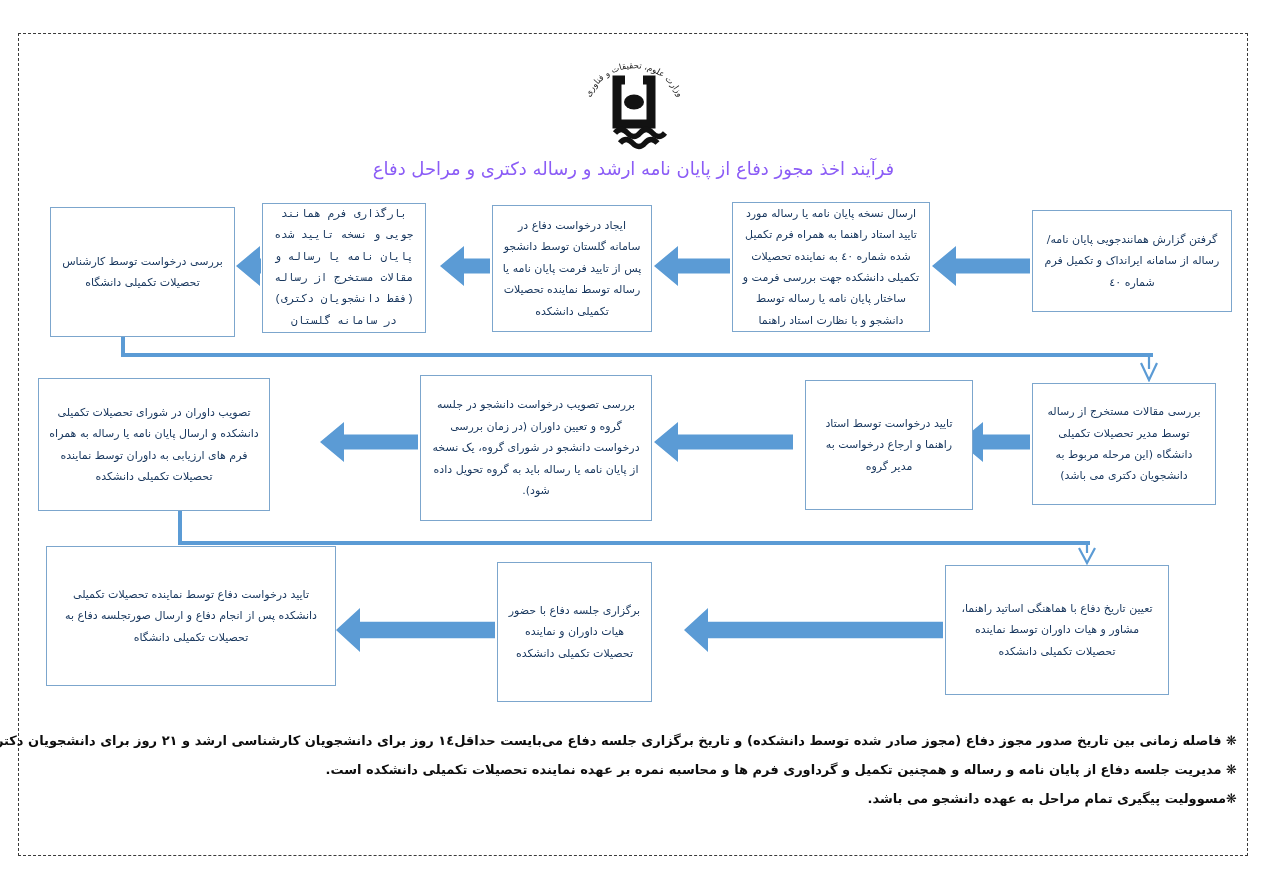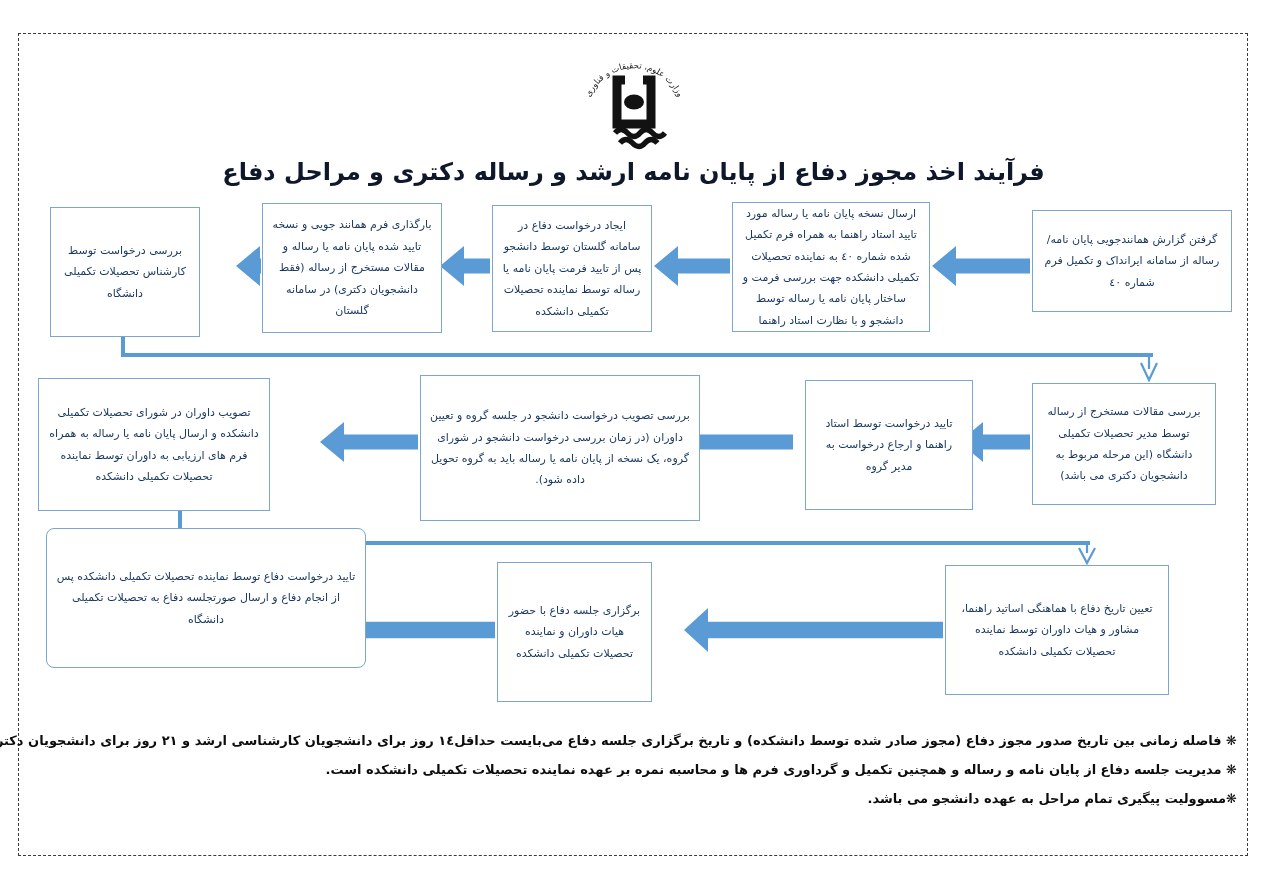--- a/index.html
+++ b/index.html
@@ -9,21 +9,21 @@
   }
   .frame{
     position:absolute;left:18px;right:19px;top:33px;bottom:30px;
     border:1.3px dashed #3a3a3a;pointer-events:none;
   }
   .header{position:absolute;top:48px;left:0;right:0;text-align:center;}
   .logo-svg{display:block;margin:0 auto;}
   .uni-name{font-size:13px;font-weight:bold;color:#111;margin-top:-14px;letter-spacing:1px;}
   .page-title{
     position:absolute;top:158px;left:0;right:0;text-align:center;
-    font-size:24px;font-weight:700;color:#0f172a;
+    font-size:18px;font-weight:400;color:#8b5cf6;
   }
   .fbox{
     position:absolute;box-sizing:border-box;background:#fff;
     border:1.6px solid #7ca6cd;color:#17365d;
     font-size:11px;line-height:1.95;text-align:center;
     display:flex;align-items:center;justify-content:center;
     padding:12px 9px;
   }
   .barrow{
     position:absolute;height:40px;background:#5b9bd5;
@@ -65,53 +65,53 @@
 
   <div class="fbox" style="left:1032px;top:210px;width:200px;height:102px;">گرفتن گزارش همانندجویی  پایان نامه/ رساله از سامانه ایرانداک و تکمیل فرم شماره ٤٠</div>
   <div class="barrow" style="left:932px;top:246px;width:98px;"></div>
 
   <div class="fbox" style="left:732px;top:202px;width:198px;height:130px;">ارسال نسخه پایان نامه یا رساله مورد تایید استاد راهنما به همراه فرم تکمیل شده شماره ٤٠ به نماینده تحصیلات تکمیلی دانشکده جهت بررسی فرمت و ساختار پایان نامه یا رساله توسط دانشجو و با نظارت استاد راهنما</div>
   <div class="barrow" style="left:654px;top:246px;width:76px;"></div>
 
   <div class="fbox" style="left:492px;top:205px;width:160px;height:127px;">ایجاد درخواست دفاع در سامانه گلستان توسط دانشجو پس از تایید فرمت پایان نامه یا رساله توسط نماینده تحصیلات تکمیلی دانشکده</div>
   <div class="barrow" style="left:440px;top:246px;width:50px;"></div>
 
-  <div class="fbox" style="left:262px;top:203px;width:180px;height:130px;">بارگذاری فرم همانند جویی و نسخه تایید شده پایان نامه یا رساله و مقالات مستخرج از رساله (فقط دانشجویان دکتری) در سامانه گلستان</div>
+  <div class="fbox" style="left:262px;top:203px;width:164px;height:130px;font-family:Liberation Mono, monospace;">بارگذاری فرم همانند جویی و نسخه تایید شده پایان نامه یا رساله و مقالات مستخرج از رساله (فقط دانشجویان دکتری) در سامانه گلستان</div>
   <div class="barrow" style="left:236px;top:246px;width:25px;"></div>
 
-  <div class="fbox" style="left:50px;top:207px;width:150px;height:130px;">بررسی درخواست توسط کارشناس تحصیلات تکمیلی دانشگاه</div>
+  <div class="fbox" style="left:50px;top:207px;width:185px;height:130px;">بررسی درخواست توسط کارشناس تحصیلات تکمیلی دانشگاه</div>
 
   <div class="conn" style="left:121px;top:337px;width:4px;height:19px;"></div>
   <div class="conn" style="left:121px;top:353px;width:1032px;height:4px;"></div>
   <svg class="down-arrow" style="left:1138px;top:356px;" width="22" height="26" viewBox="0 0 22 26">
     <path d="M11 1 V13 M3 7 L11 24 L19 7" fill="none" stroke="#5b9bd5" stroke-width="2.2"></path>
   </svg>
 
   <div class="fbox" style="left:1032px;top:383px;width:184px;height:122px;">بررسی مقالات مستخرج از رساله توسط مدیر تحصیلات تکمیلی دانشگاه (این مرحله مربوط به دانشجویان دکتری می باشد)</div>
   <div class="barrow" style="left:959px;top:422px;width:71px;"></div>
 
   <div class="fbox" style="left:805px;top:380px;width:168px;height:130px;">تایید درخواست توسط استاد راهنما و ارجاع درخواست به مدیر گروه</div>
   <div class="barrow" style="left:654px;top:422px;width:139px;"></div>
 
-  <div class="fbox" style="left:420px;top:375px;width:280px;height:146px;">بررسی تصویب درخواست دانشجو در جلسه گروه و تعیین داوران (در زمان بررسی درخواست دانشجو در شورای گروه، یک نسخه از پایان نامه یا رساله باید به گروه تحویل داده شود).</div>
+  <div class="fbox" style="left:420px;top:375px;width:232px;height:146px;">بررسی تصویب درخواست دانشجو در جلسه گروه و تعیین داوران (در زمان بررسی درخواست دانشجو در شورای گروه، یک نسخه از پایان نامه یا رساله باید به گروه تحویل داده شود).</div>
   <div class="barrow" style="left:320px;top:422px;width:98px;"></div>
 
   <div class="fbox" style="left:38px;top:378px;width:232px;height:133px;">تصویب داوران در شورای تحصیلات تکمیلی دانشکده و ارسال پایان نامه یا رساله به همراه فرم های ارزیابی به داوران توسط نماینده تحصیلات تکمیلی دانشکده</div>
 
   <div class="conn" style="left:178px;top:511px;width:4px;height:33px;"></div>
   <div class="conn" style="left:178px;top:541px;width:912px;height:4px;"></div>
   <svg class="down-arrow" style="left:1076px;top:543px;" width="22" height="22" viewBox="0 0 22 22">
     <path d="M11 1 V10 M3 5 L11 20 L19 5" fill="none" stroke="#5b9bd5" stroke-width="2.2"></path>
   </svg>
 
   <div class="fbox" style="left:945px;top:565px;width:224px;height:130px;">تعیین تاریخ دفاع با هماهنگی اساتید راهنما، مشاور و هیات داوران توسط نماینده تحصیلات تکمیلی دانشکده</div>
   <div class="barrow tall" style="left:684px;top:608px;width:259px;"></div>
 
   <div class="fbox" style="left:497px;top:562px;width:155px;height:140px;">برگزاری جلسه دفاع با حضور هیات داوران و نماینده تحصیلات تکمیلی دانشکده</div>
   <div class="barrow tall" style="left:336px;top:608px;width:159px;"></div>
 
-  <div class="fbox" style="left:46px;top:528px;width:320px;height:140px;border-radius:8px;">تایید درخواست دفاع توسط نماینده تحصیلات تکمیلی دانشکده پس از انجام دفاع و ارسال صورتجلسه دفاع به تحصیلات تکمیلی دانشگاه</div>
+  <div class="fbox" style="left:46px;top:546px;width:290px;height:140px;">تایید درخواست دفاع توسط نماینده تحصیلات تکمیلی دانشکده پس از انجام دفاع و ارسال صورتجلسه دفاع به تحصیلات تکمیلی دانشگاه</div>
 
   <div class="note" style="top:733px;">❋ فاصله زمانی بین تاریخ صدور مجوز دفاع (مجوز صادر شده توسط دانشکده) و تاریخ برگزاری جلسه دفاع می‌بایست حداقل١٤ روز برای دانشجویان کارشناسی ارشد و ٢١ روز برای دانشجویان دکتری باشد.</div>
   <div class="note" style="top:791px;">❋مسوولیت پیگیری تمام مراحل به عهده دانشجو می باشد.</div>
   <div class="note" style="top:762px;">❋ مدیریت جلسه دفاع از پایان نامه و رساله و همچنین تکمیل و گرداوری فرم ها و محاسبه نمره بر عهده نماینده تحصیلات تکمیلی دانشکده است.</div>
 
 </div>
 
 </body></html>

